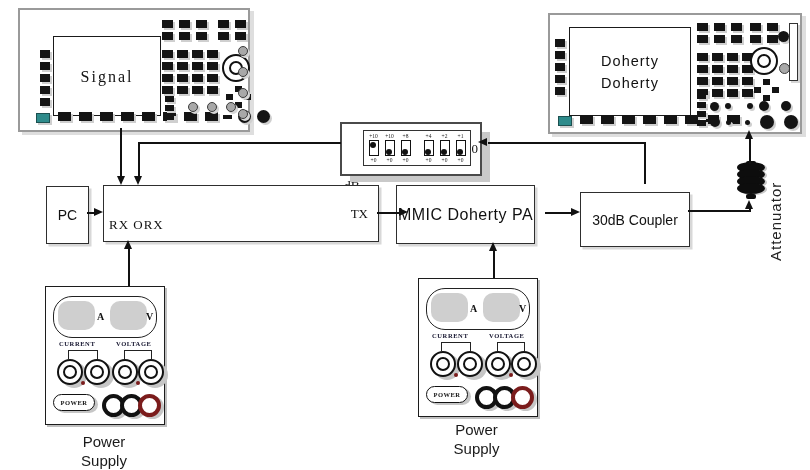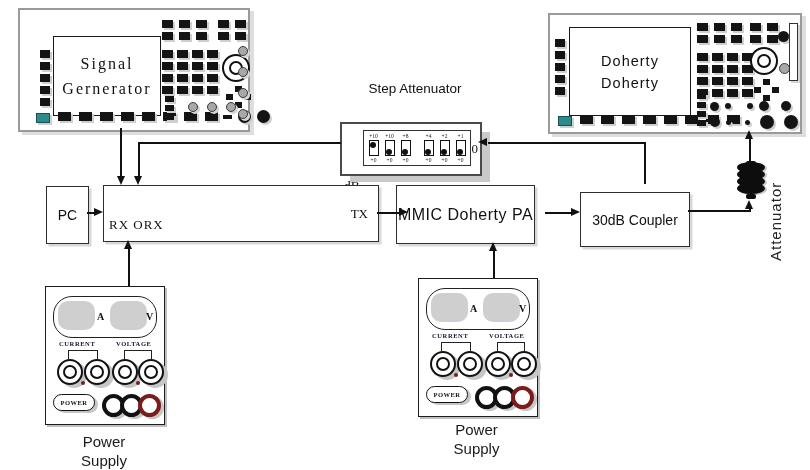--- a/index.html
+++ b/index.html
@@ -131,21 +131,20 @@
   <div class="inst" id="siggen" style="left:18px;top:8px;width:228px;height:120px">
     <div class="vcol" style="left:20px;top:40px">
         <i></i>
         <i></i>
         <i></i>
         <i></i>
         <i></i>
       </div>
     <div class="screen" style="left:33px;top:26px;width:106px;height:78px">
       <div>Signal</div>
-      <div>Gernerator</div>
     </div>
     <div class="hrow" style="left:16px;top:102px">
         <i></i>
         <i></i>
         <i></i>
         <i></i>
         <i></i>
         <i></i>
         <i></i>
         <i></i>
@@ -294,21 +293,20 @@
       </div>
     <div class="dotrow r2" style="left:160px;top:100px">
         <i></i>
         <i></i>
         <i></i>
         <i></i>
         <i></i>
       </div>
   </div>
 
-  <div class="sa-title">Step Attenuator</div>
   <div class="sa-shadow"></div>
   <div class="sa-box">
     <span class="sa-db">dB</span>
     <div class="sa-panel">
       <div class="sw up">
         <span class="swt">+10</span>
         <span class="slot">
             <i class="kd"></i>
           </span>
         <span class="swb">+0</span>

